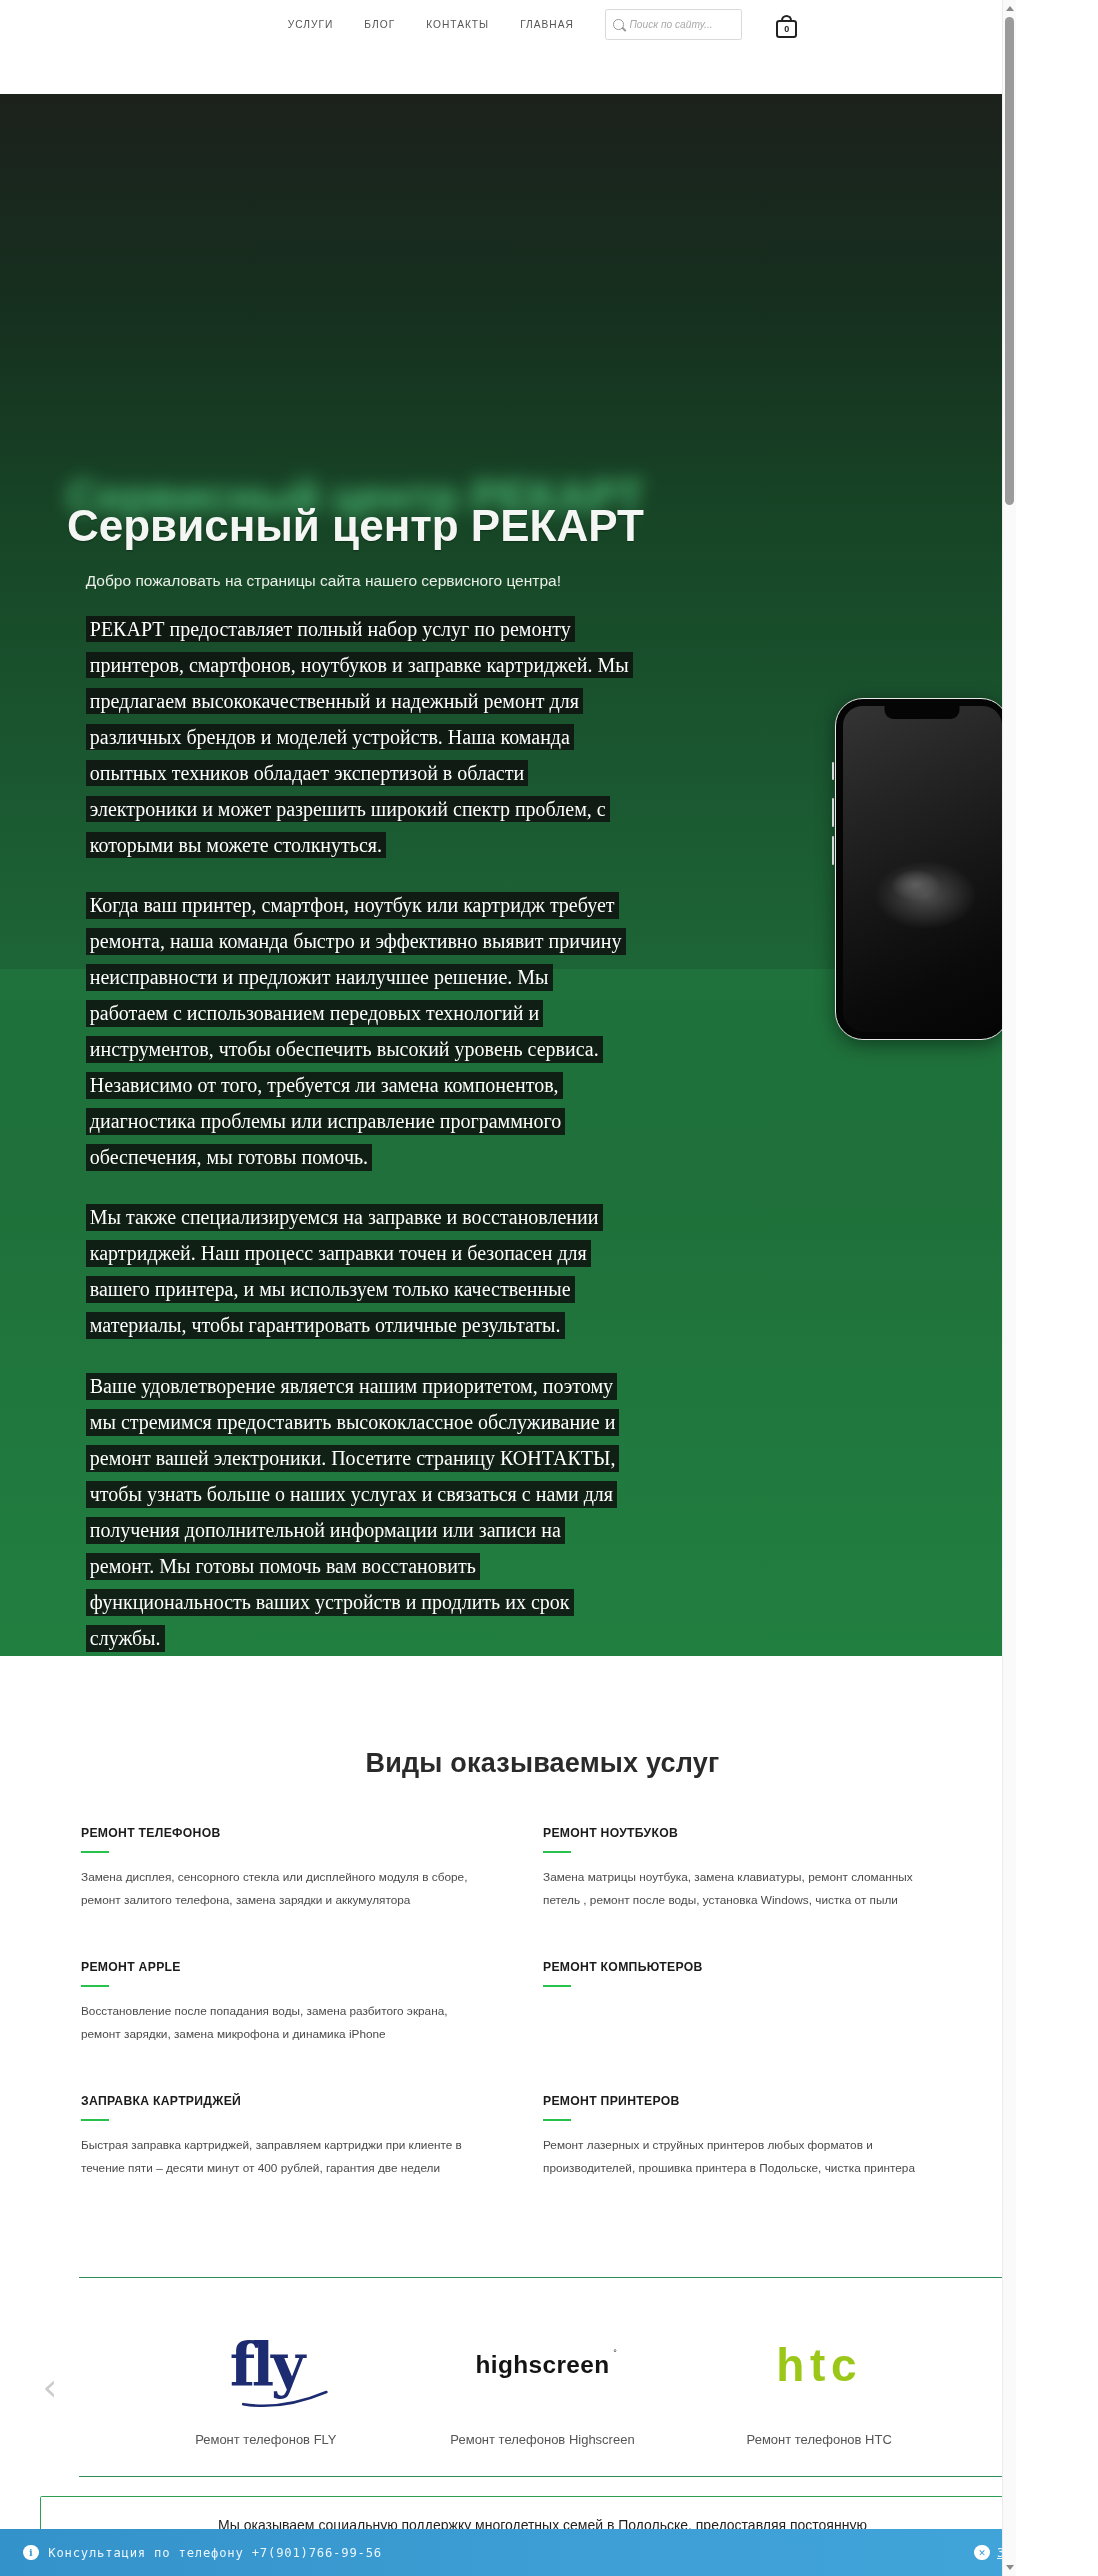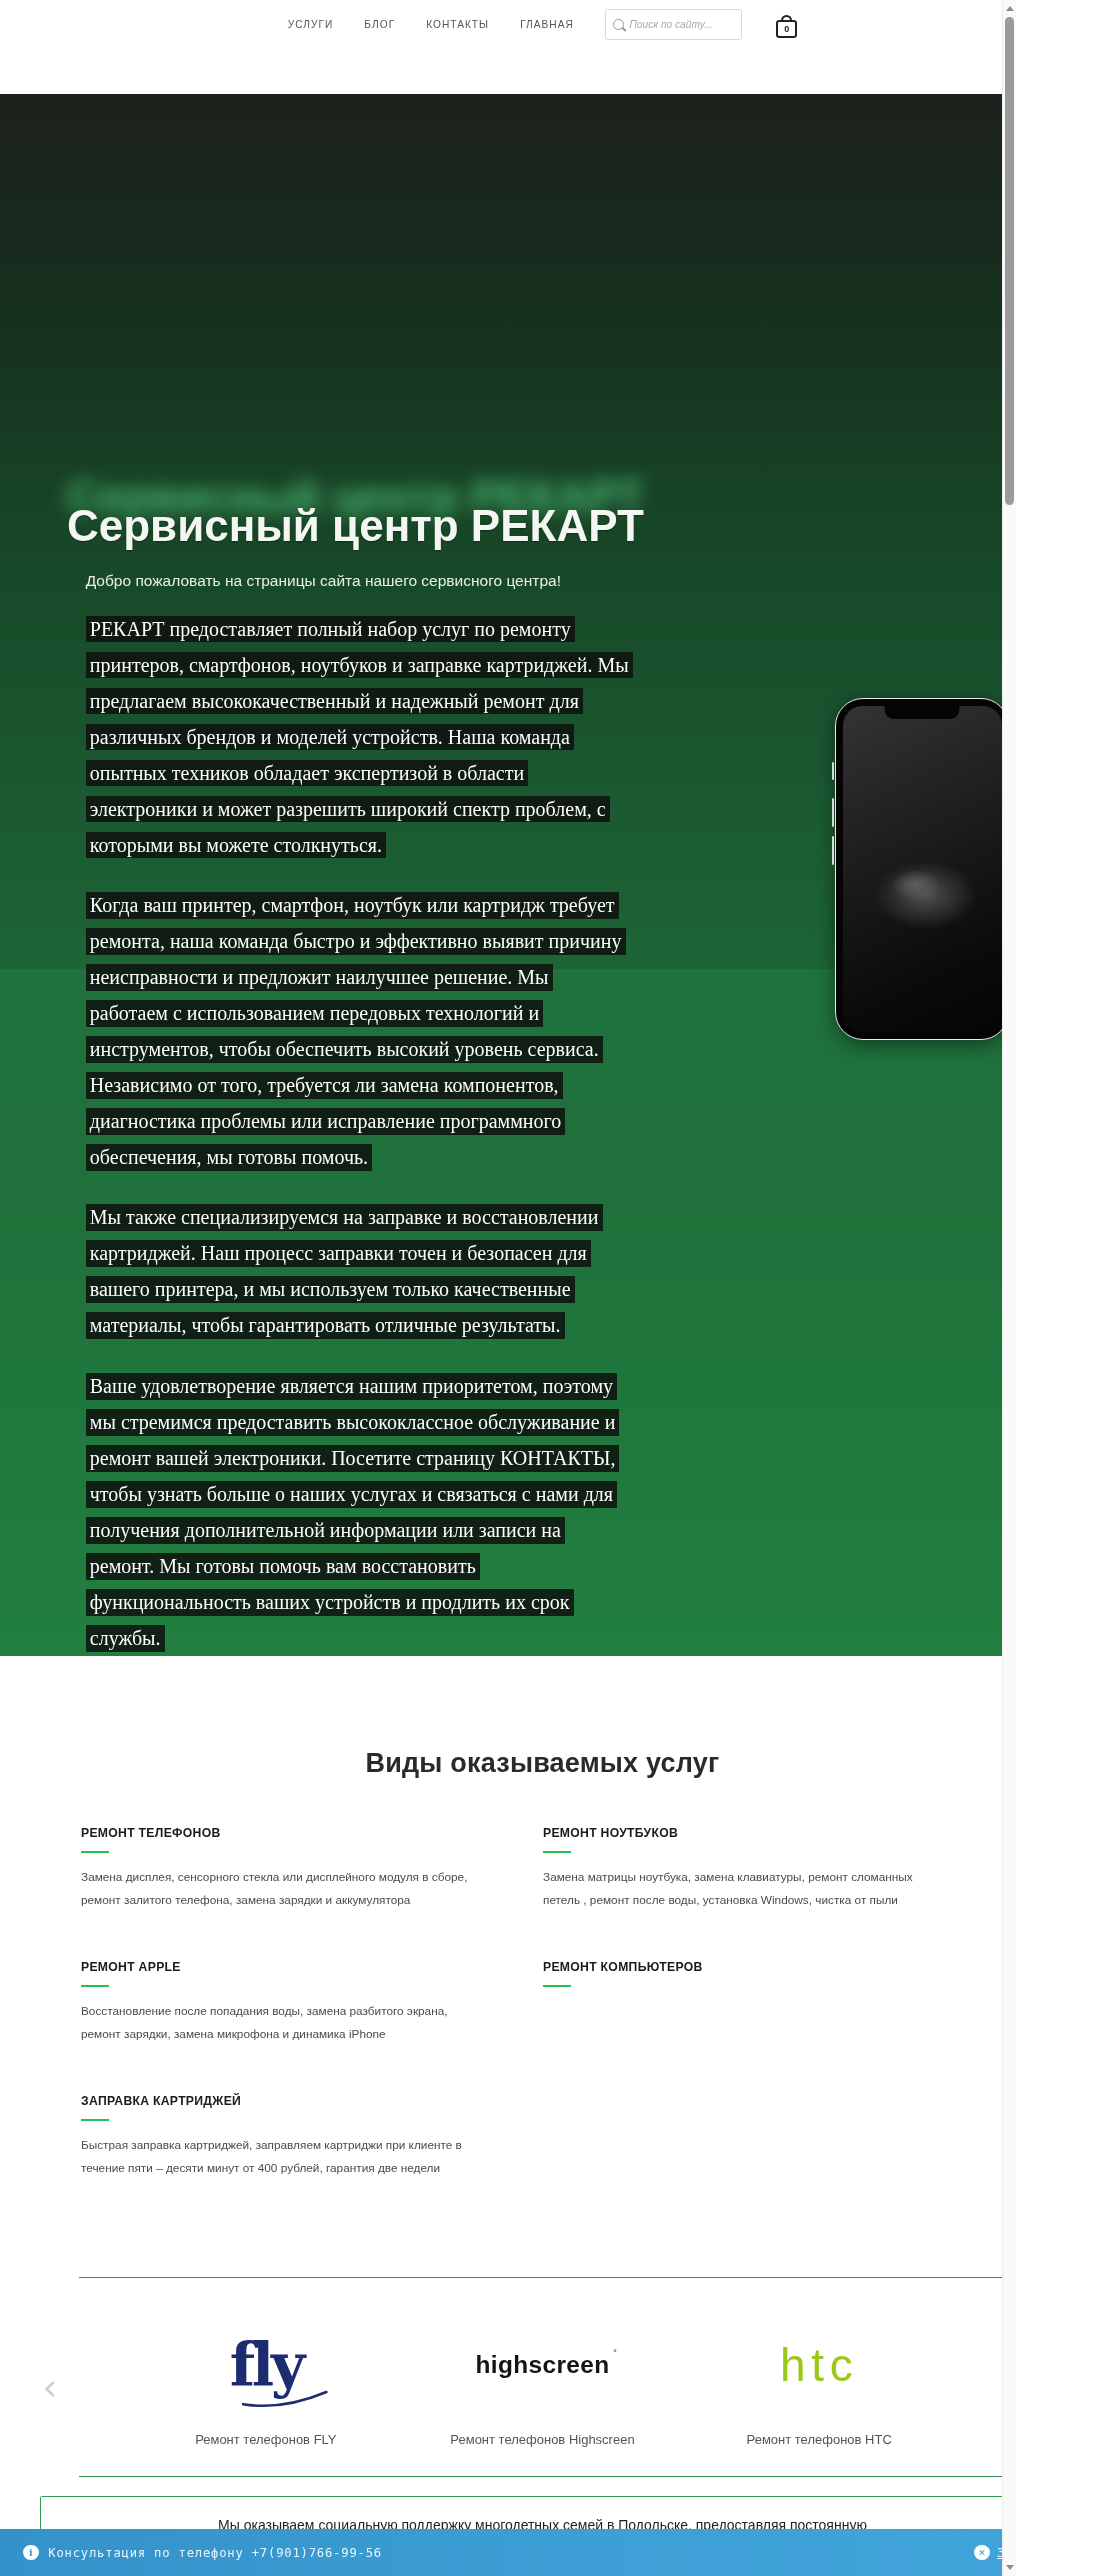--- a/index.html
+++ b/index.html
@@ -69,21 +69,21 @@
                     border-bottom:1.6px solid #2e8b57; padding:42px 49px 29px; display:flex; }
   .brand-cell { flex:1; display:flex; flex-direction:column; align-items:center; justify-content:flex-end; gap:21px; }
   .brand-logo { height:91px; display:flex; align-items:center; justify-content:center; }
   .fly-wrap { position:relative; }
   .fly-text { font-family:"DejaVu Serif", serif; font-size:59px; font-weight:bold; color:#1d2b70;
               letter-spacing:-3.3px; line-height:1; }
   .fly-swoosh { position:absolute; left:11.4px; bottom:1.6px; width:90px; height:21px; }
   .hs-wrap { position:relative; }
   .hs-text { font-size:24.4px; font-weight:bold; color:#141414; letter-spacing:0.4px; }
   .hs-mark { position:absolute; top:-3.3px; right:-7.3px; font-size:9px; color:#222; }
-  .htc-text { font-size:46px; font-weight:normal; color:#9bc818; letter-spacing:5.7px; line-height:1; }
+  .htc-text { font-size:46px; font-weight:bold; color:#9bc818; letter-spacing:5.7px; line-height:1; }
   .brand-caption { font-size:13px; color:#555; }
   .carousel-arrow { position:absolute; top:46%; font-size:37px; line-height:1; color:#cccccc; cursor:pointer;
                     user-select:none; font-family:"DejaVu Sans", sans-serif; }
   .arrow-prev { left:-36px; } .arrow-next { right:-36px; }
 
   
   .support-box { width:1006px; margin:19.5px auto 0; border:1.6px solid #2f9e53; border-radius:1.6px;
                  background:#fff; padding:19.5px 33px 57px; text-align:center; }
   .support-text { font-size:14px; color:#1f1f1f; }
 
@@ -175,20 +175,25 @@
       </div>
       <div class="service-item">
         <div class="service-title">РЕМОНТ КОМПЬЮТЕРОВ</div>
         <div class="service-dash"></div>
       </div>
       <div class="service-item">
         <div class="service-title">ЗАПРАВКА КАРТРИДЖЕЙ</div>
         <div class="service-dash"></div>
         <div class="service-text">Быстрая заправка картриджей,  заправляем картриджи при клиенте в течение пяти – десяти минут от 400 рублей, гарантия две недели</div>
       </div>
+      <div class="service-item">
+        <div class="service-title">РЕМОНТ ПРИНТЕРОВ</div>
+        <div class="service-dash"></div>
+        <div class="service-text">Ремонт лазерных и струйных принтеров любых форматов и производителей, прошивка принтера в Подольске, чистка принтера</div>
+      </div>
     </div>
 
     <div class="brand-carousel">
       <span class="carousel-arrow arrow-prev">‹</span>
 
       <div class="brand-cell">
         <div class="brand-logo fly-wrap">
           <span class="fly-text">fly</span>
           <svg class="fly-swoosh" viewBox="0 0 110 26">
             <path d="M2 20 Q 50 28 105 5" stroke="#1d2b70" stroke-width="3.2" fill="none" stroke-linecap="round"></path>

